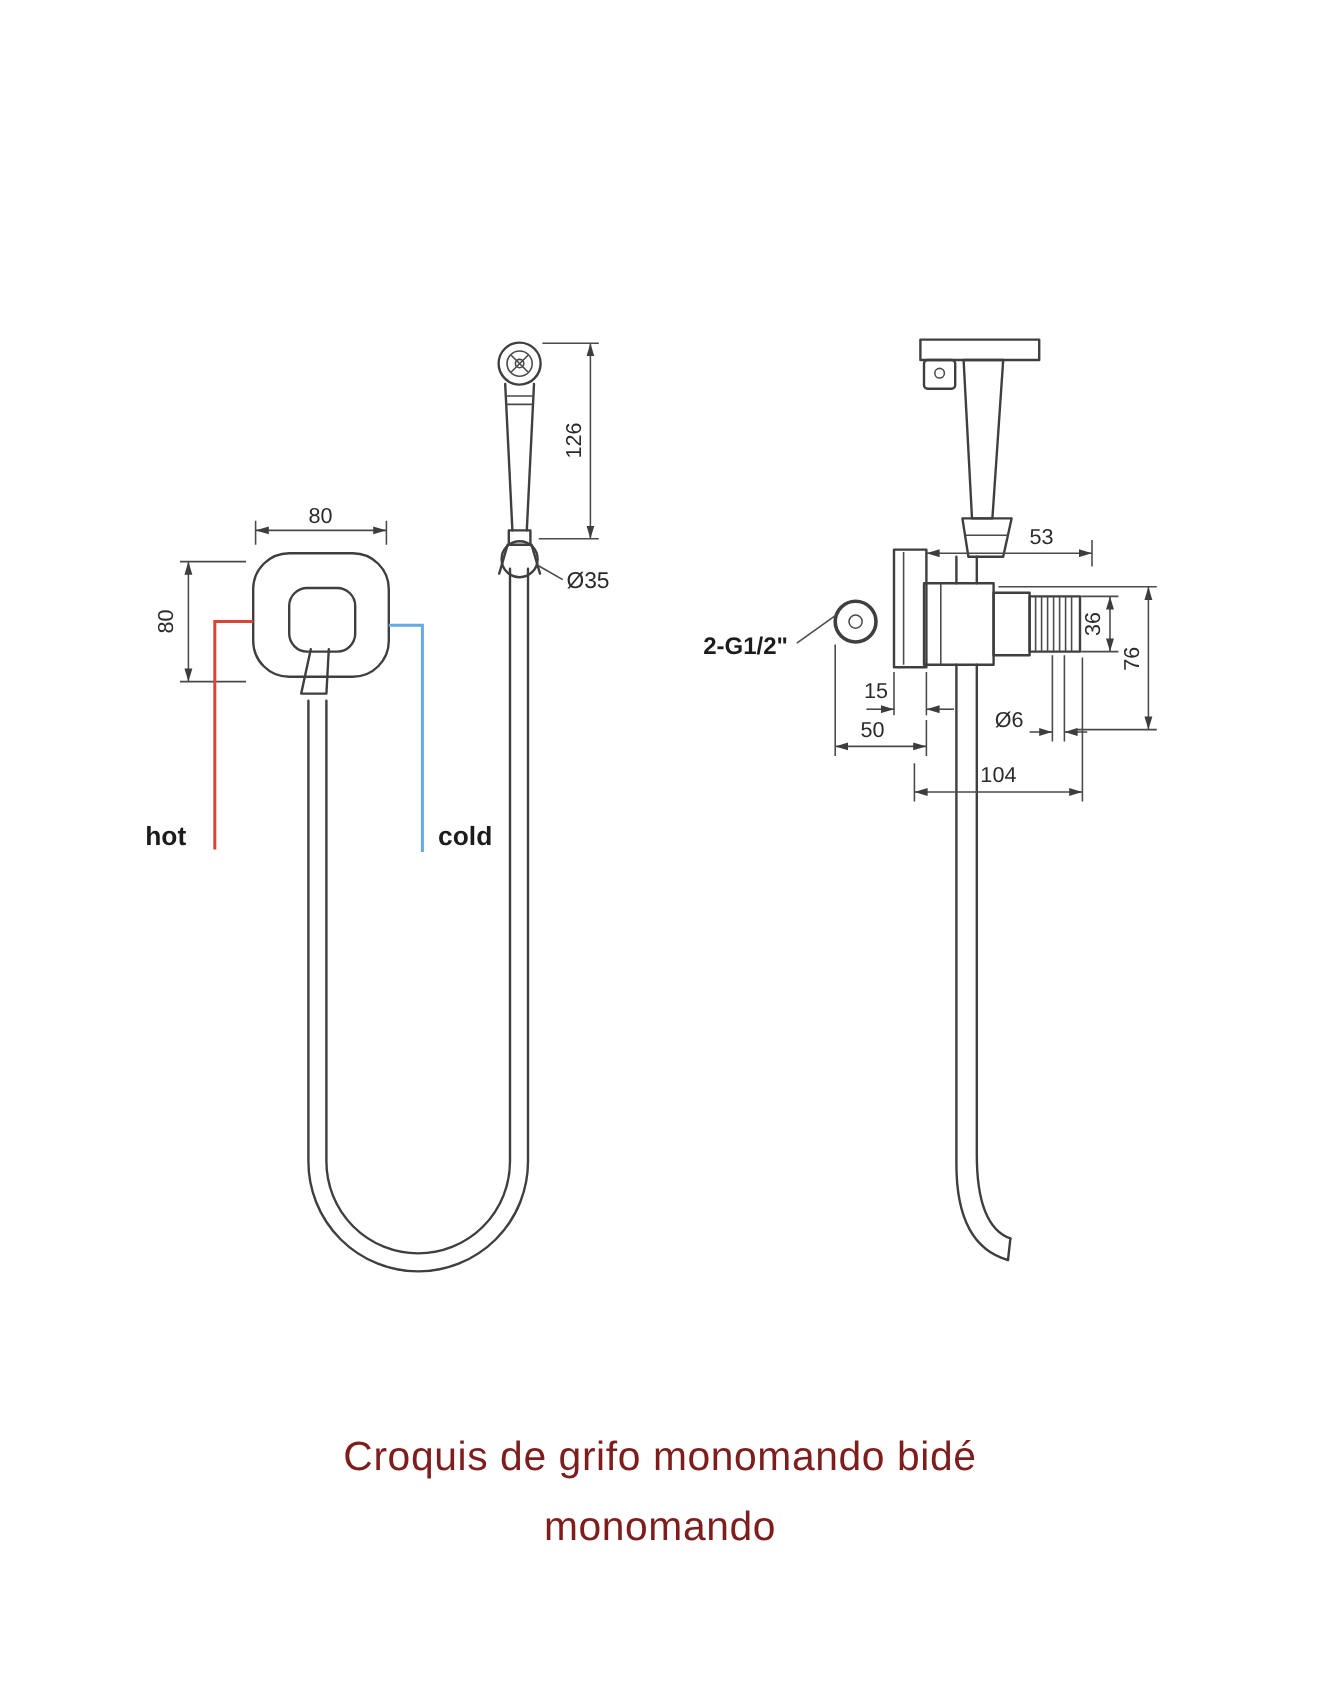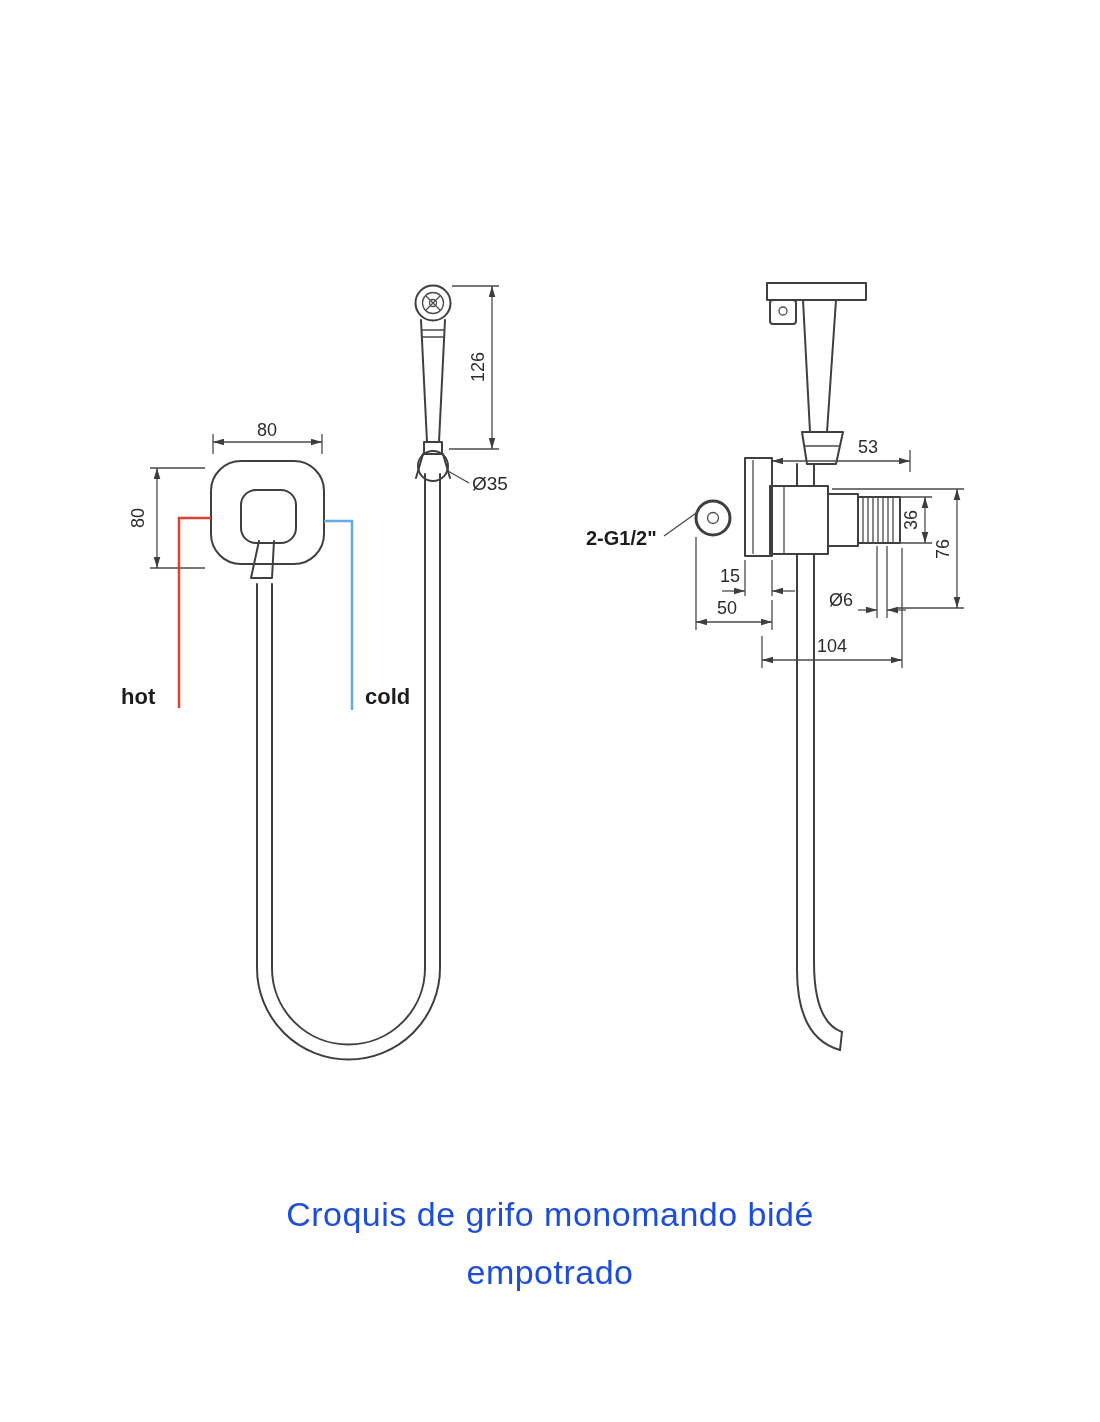--- a/index.html
+++ b/index.html
@@ -8,21 +8,21 @@
   svg{position:absolute;top:0;left:0;}
   .ln{fill:none;stroke:#3f3f3f;stroke-width:2;stroke-linejoin:round;stroke-linecap:round;}
   .thin{fill:none;stroke:#4a4a4a;stroke-width:1.3;}
   .dim{fill:none;stroke:#4a4a4a;stroke-width:1.3;
        marker-start:url(#arr);marker-end:url(#arr);}
   .dimin{fill:none;stroke:#4a4a4a;stroke-width:1.3;marker-end:url(#arr);}
   .dimtxt{font:18px "Liberation Sans",sans-serif;fill:#2b2b2b;}
   .lbl{font:bold 22px "Liberation Sans",sans-serif;fill:#1c1c1c;}
   .thread{font:bold 20px "Liberation Sans",sans-serif;fill:#1c1c1c;}
   .caption{position:absolute;left:0;top:1186px;width:100%;text-align:center;
-           color:#1d4ed8;font-size:34px;line-height:1.7;letter-spacing:.5px;}
+           color:#7f1d1d;font-size:34px;line-height:1.7;letter-spacing:.5px;}
 </style>
 </head>
 <body>
 
 <div class="page">
 
 <svg width="1100" height="1422" viewBox="0 0 1100 1422">
   <defs>
     <marker id="arr" viewBox="0 0 10 6" refX="10" refY="3" markerWidth="11" markerHeight="7" markerUnits="userSpaceOnUse" orient="auto-start-reverse">
       <path d="M0,0 L10,3 L0,6 Z" fill="#3d3d3d"></path>
@@ -149,16 +149,16 @@
     <g>
       <path d="M832,489 H964 M896,608 H964" class="thin"></path>
       <path d="M957,489 V608" class="dim"></path>
       <text x="949" y="549" text-anchor="middle" transform="rotate(-90 949 549)" class="dimtxt">76</text>
     </g>
   </g>
 </svg>
 
 <div class="caption">
   <div>Croquis de grifo monomando bidé</div>
-  <div>empotrado</div>
+  <div>monomando</div>
 </div>
 
 </div>
 
 </body></html>

